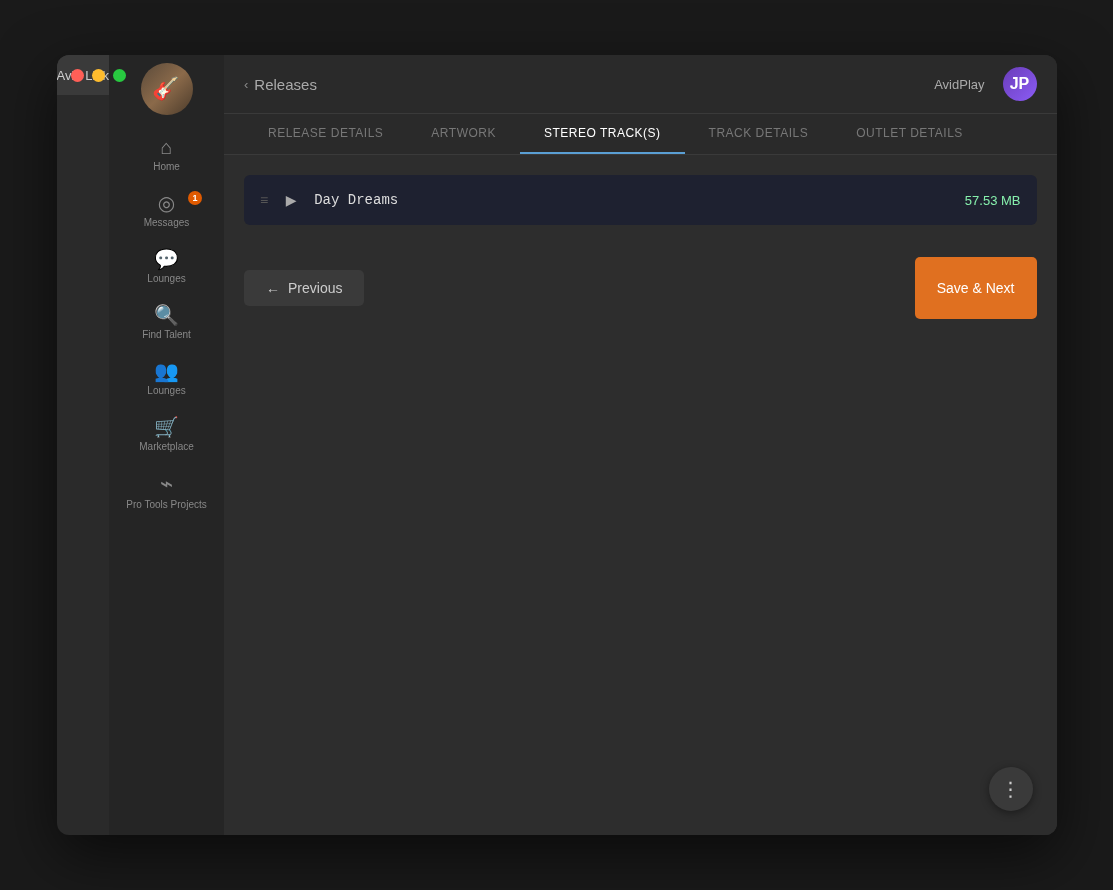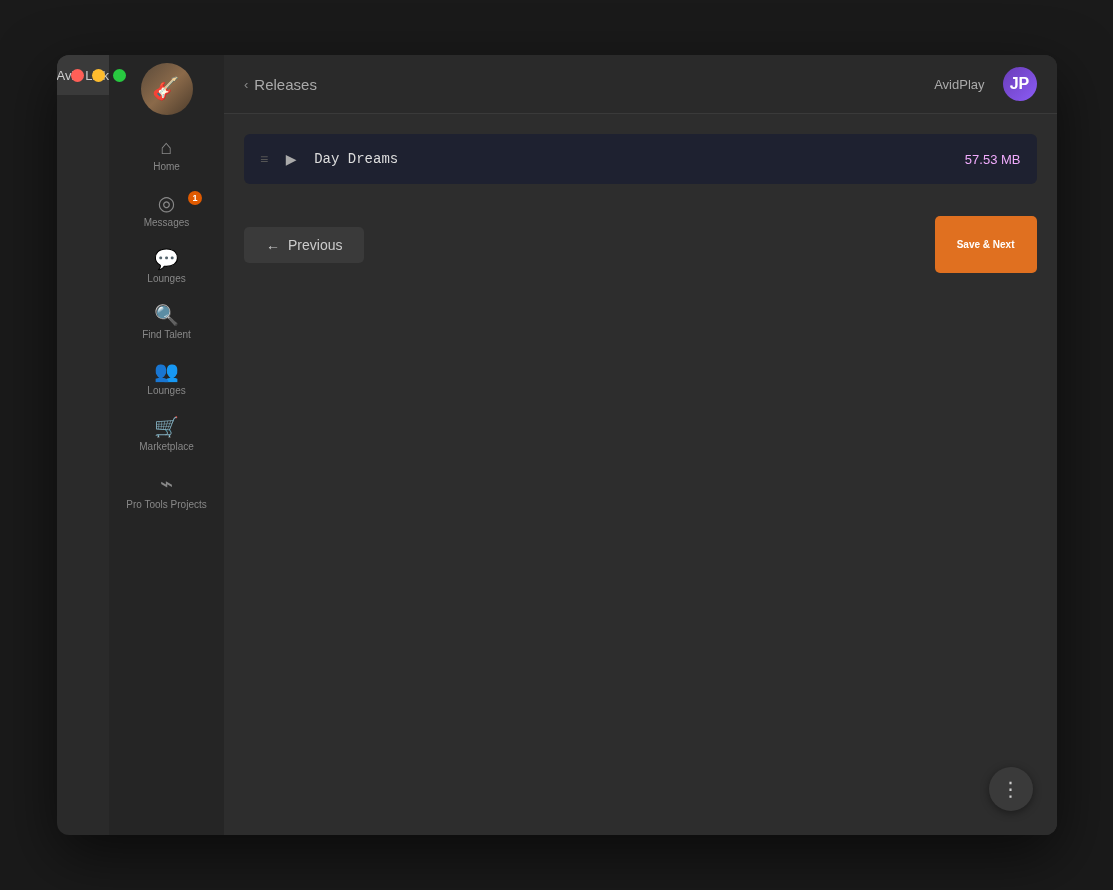--- a/index.html
+++ b/index.html
@@ -278,21 +278,21 @@
     }
 
     .track-name {
       color: #ddd;
       font-size: 14px;
       flex: 1;
       font-family: Liberation Mono, monospace;
     }
 
     .track-size {
-      color: #f0abfc;
+      color: #86efac;
       font-size: 13px;
     }
 
     
     .bottom-actions {
       display: flex;
       justify-content: space-between;
       align-items: center;
       padding: 20px 0 0 0;
     }
@@ -309,23 +309,23 @@
       align-items: center;
       gap: 8px;
     }
 
     .btn-save-next {
       background: #e07020;
       color: white;
       border: none;
       border-radius: 5px;
       padding: 23px 22px;
-      font-size: 10px;
-      cursor: pointer;
-      font-weight: 700;
+      font-size: 14px;
+      cursor: pointer;
+      font-weight: 400;
     }
 
     
     .fab {
       position: absolute;
       bottom: 24px;
       right: 24px;
       width: 44px;
       height: 44px;
       border-radius: 50%;
@@ -412,20 +412,27 @@
         </div>
         <div class="header-right">
           <span class="avidplay-label">AvidPlay</span>
           <div class="avidplay-avatar">
             <span>JP</span>
           </div>
         </div>
       </div>
 
 
+      <div class="tabs">
+        <div class="tab">RELEASE DETAILS</div>
+        <div class="tab">ARTWORK</div>
+        <div class="tab active">STEREO TRACK(S)</div>
+        <div class="tab">TRACK DETAILS</div>
+        <div class="tab">OUTLET DETAILS</div>
+      </div>
 
       <div class="content-area">
 
         <div class="track-row">
           <span class="track-drag-icon">≡</span>
           <button class="track-play-btn">
             <span>▶</span>
           </button>
           <span class="track-name">Day Dreams</span>
           <span class="track-size">57.53 MB</span>

